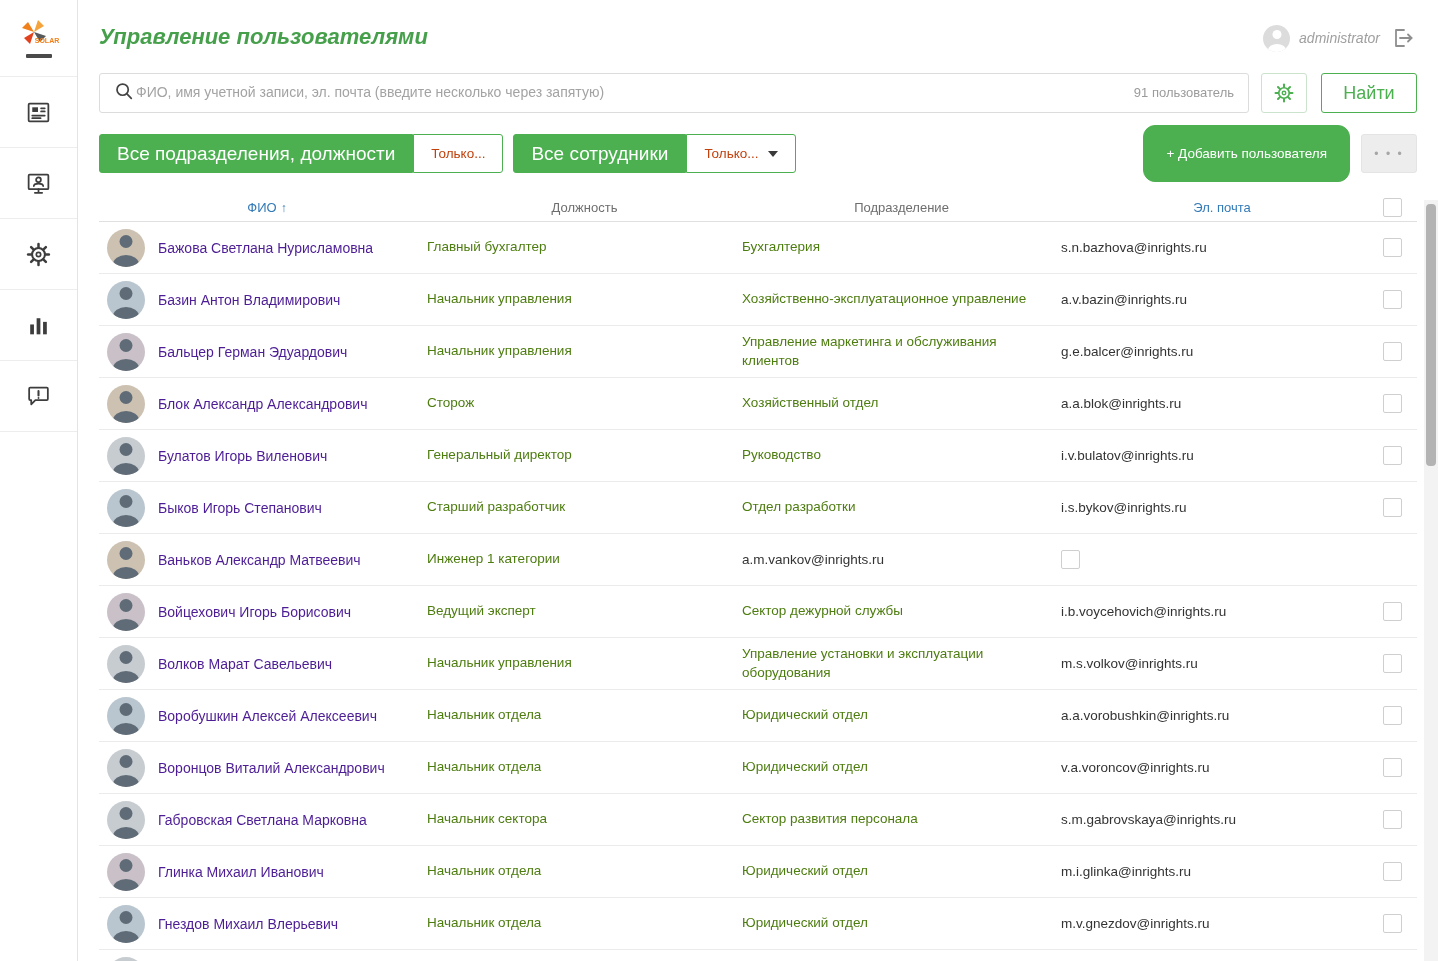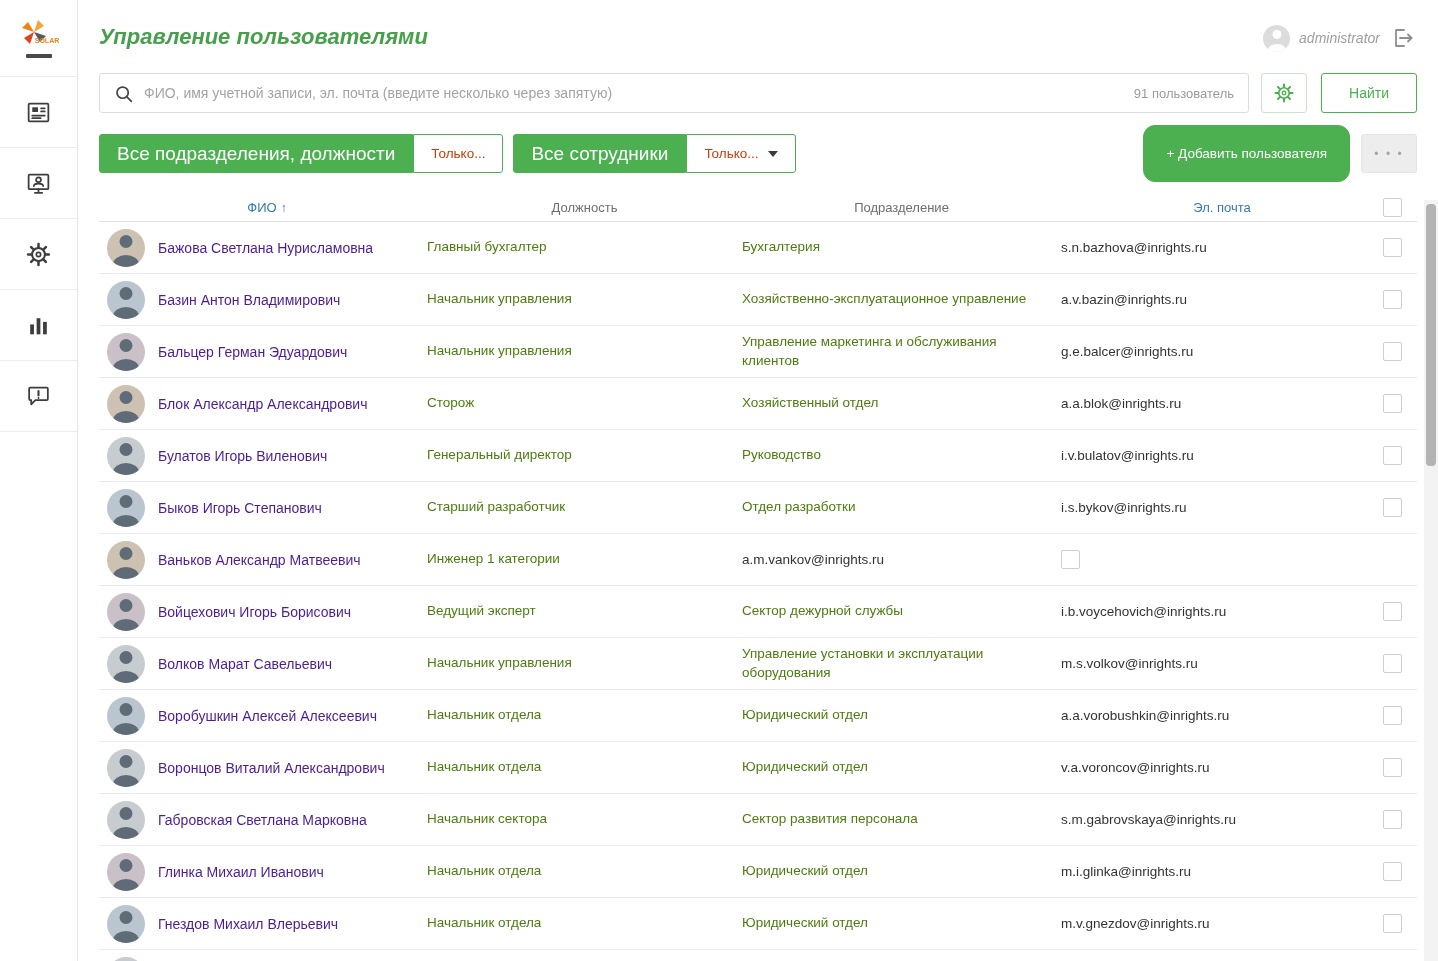--- a/index.html
+++ b/index.html
@@ -27,28 +27,28 @@
   .user-avatar::before { content:""; position:absolute; top:5px; left:50%; transform:translateX(-50%);
     width:9px; height:9px; border-radius:50%; background:#fff; }
   .user-avatar::after { content:""; position:absolute; bottom:-4px; left:50%; transform:translateX(-50%);
     width:18px; height:12px; border-radius:50% 50% 0 0; background:#fff; }
   .user-name { color:#a0a0a0; font-size:14px; }
   .logout-btn { background:none; border:none; cursor:pointer; display:flex; align-items:center; padding:2px; }
 
   
   .search-row { margin-top:17px; display:flex; align-items:center; }
   .search-box { flex:1; height:40px; border:1px solid #dcdcdc; border-radius:3px;
-    display:flex; align-items:center; padding:0 14px; gap:11px; background:#fff; }
+    display:flex; align-items:flex-end; padding:12px 14px; gap:3px; background:#fff; }
   .search-input { flex:1; border:0; outline:0; font-size:14px; color:#333; font-family:inherit; min-width:0; }
   .search-input::placeholder { color:#a3a3a3; }
   .user-count { color:#9b9b9b; font-size:13px; white-space:nowrap; }
   .gear-btn { width:46px; height:40px; margin-left:12px; border:1px solid #cbe3cc; background:#fff;
     border-radius:3px; display:flex; align-items:center; justify-content:center; cursor:pointer; }
   .find-btn { width:96px; height:40px; margin-left:14px; border:1px solid #4caf50; color:#4caf50;
-    background:#fff; border-radius:3px; font-size:14px; font-family:inherit; cursor:pointer; }
+    background:#fff; border-radius:3px; font-size:18px; font-family:inherit; cursor:pointer; }
 
   
   .filters-row { margin-top:12px; display:flex; align-items:center; }
   .seg { display:flex; }
   .seg + .seg { margin-left:10px; }
   .btn-green { background:#4caf50; color:#fff; border:1px solid #4caf50; height:39px; padding:0 17px;
     font-size:19px; font-family:inherit; display:flex; align-items:center; border-radius:3px 0 0 3px; cursor:pointer; }
   .btn-ghost { background:#fff; color:#c2410c; border:1px solid #4caf50; height:39px; padding:0 17px;
     font-size:13.5px; font-family:inherit; display:flex; align-items:center; gap:9px;
     border-radius:0 3px 3px 0; cursor:pointer; }

